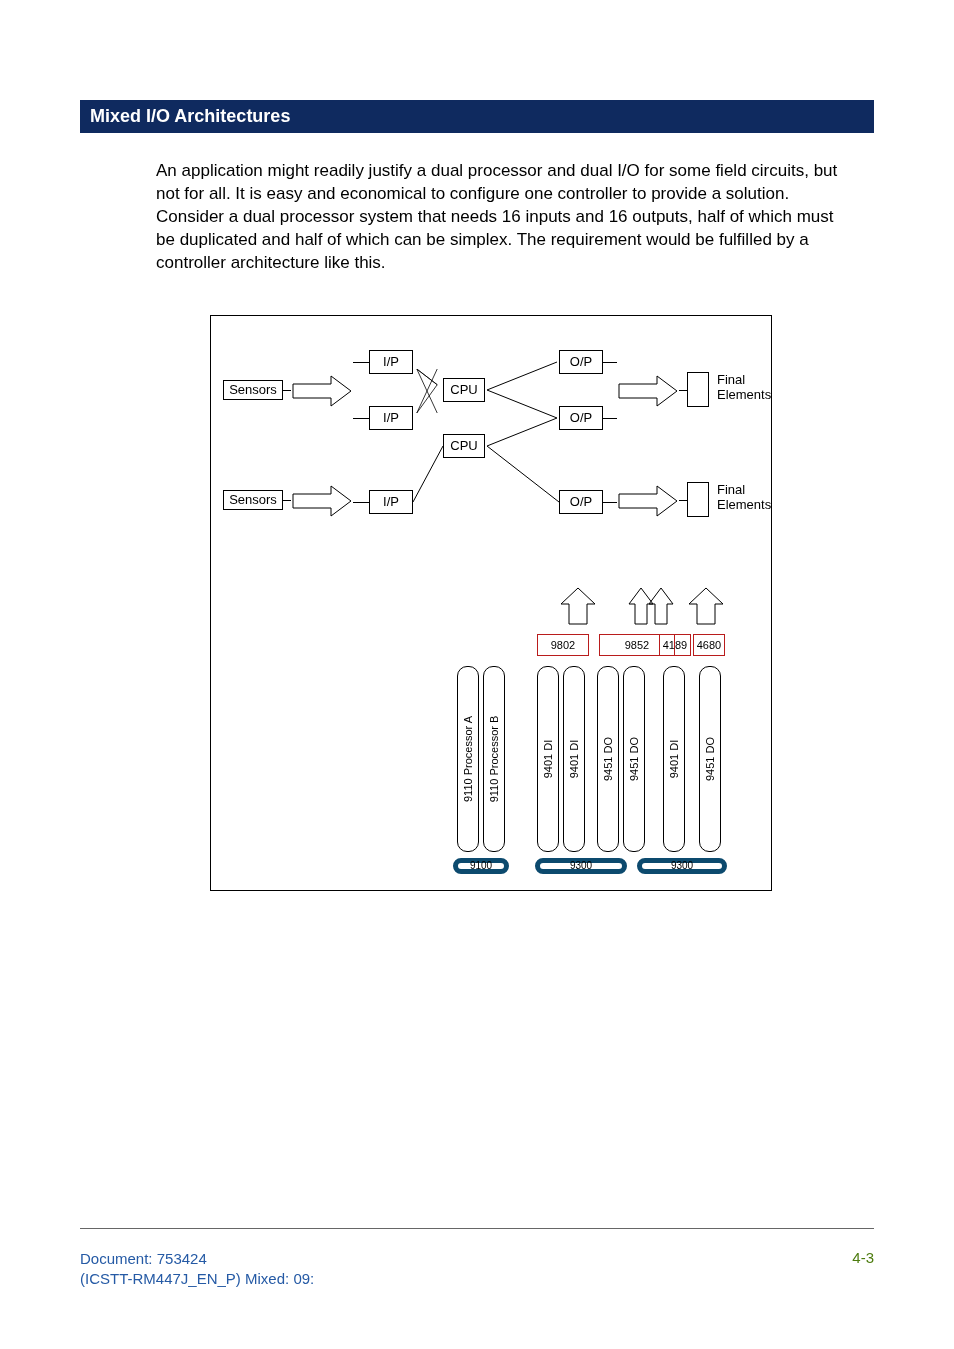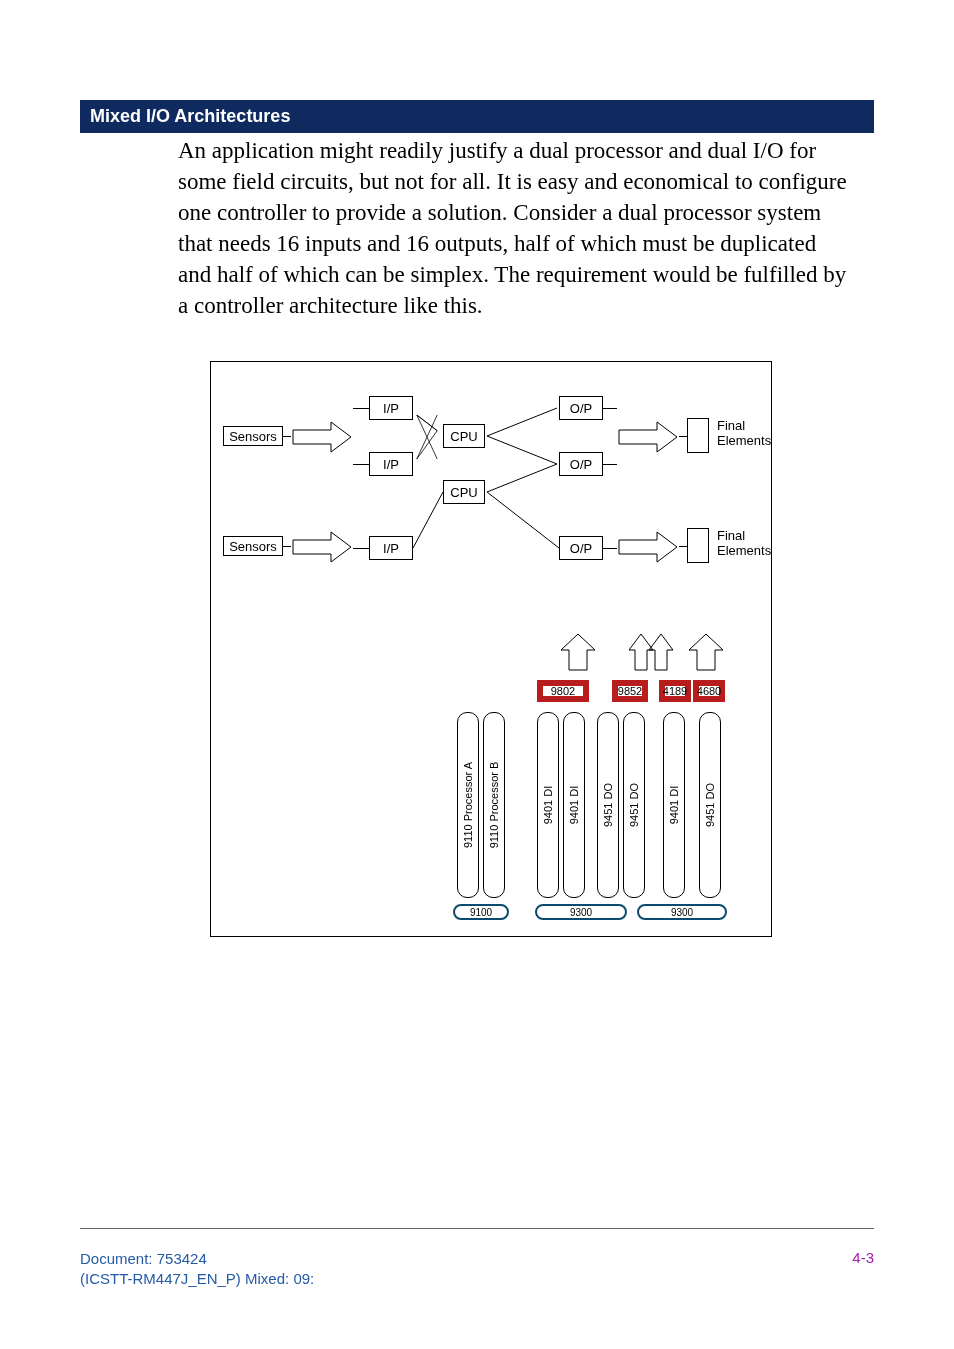--- a/index.html
+++ b/index.html
@@ -15,28 +15,27 @@
     position: relative;
     box-sizing: border-box;
     padding: 100px 80px 0 80px;
   }
   .section-header {
     background: #0f2a5f;
     color: #fff;
     font-weight: bold;
     font-size: 18px;
     padding: 6px 10px;
-    margin-bottom: 2px;
+    margin-bottom: 27px;
   }
   .body-text {
-    margin-left: 98px;
+    margin-left: 76px;
     margin-right: 20px;
-    font-size: 23px;
+    font-size: 17px;
     line-height: 1.35;
-    font-family: Liberation Serif, serif;
   }
   .figure-wrap {
     margin-top: 40px;
     margin-left: 130px;
   }
   .figure {
     border: 1px solid #000;
     width: 560px;
     height: 574px;
     position: relative;
@@ -59,21 +58,21 @@
     display: flex;
     justify-content: space-between;
     align-items: flex-start;
     color: #255aa5;
     font-size: 15px;
   }
   .footer .left {
     line-height: 1.35;
   }
   .footer .right {
-    color: #a21caf;
+    color: #4d7c0f;
   }
 
   
   .fig-box {
     position: absolute;
     border: 1px solid #000;
     background: #fff;
     font-size: 13px;
     display: flex;
     align-items: center;
@@ -144,27 +143,27 @@
   .uparrow svg { width:100%; height:100%; }
   .ua1 { left: 118px; }
   .ua2 { left: 186px; width: 48px; }
   .ua3 { left: 246px; }
 
   
   .mini {
     position: absolute;
     top: 8px;
     height: 22px;
-    border:6px solid #b91c1c;
+    border:1px solid #b91c1c;
     font-size:11px;
     display:flex; align-items:center; justify-content:center;
     box-sizing:border-box;
   }
   .m9802 { left: 96px;  width: 52px; }
-  .m9852 { left: 158px; width: 36px; margin-left: 13px; }
+  .m9852 { left: 158px; width: 76px; }
   .m9801 { left: 218px; width: 32px; }
   .m9851 { left: 252px; width: 32px; }
 
   
   .mod {
     position: absolute;
     top: 40px;
     bottom: 24px;
     width: 22px;
     border:1px solid #000;
@@ -186,21 +185,21 @@
   .m3 { left: 156px; }
   .m4 { left: 182px; }
   .m5 { left: 222px; }
   .m6 { left: 258px; }
 
   
   .bp {
     position:absolute;
     bottom: 2px;
     height: 16px;
-    border:2px solid #0c4a6e;
+    border:5px solid #0c4a6e;
     border-radius: 9px;
     font-size: 10px;
     display:flex; align-items:center; justify-content:center;
     box-sizing:border-box;
   }
   .bp1 { left: 12px; width: 56px; }
   .bp2 { left: 94px; width: 92px; }
   .bp3 { left: 196px; width: 90px; }
 </style>
 </head>

